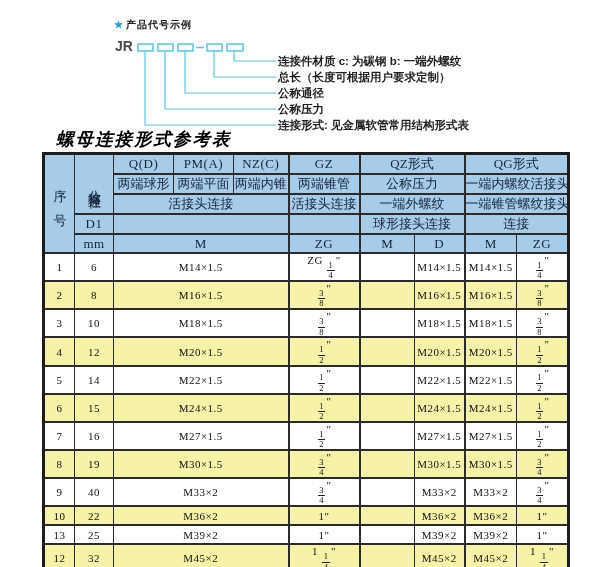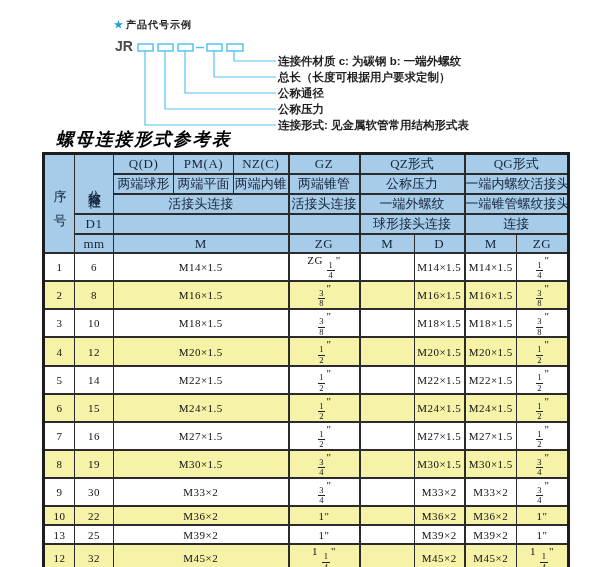--- a/index.html
+++ b/index.html
@@ -262,21 +262,21 @@
           <td class="latin sec"></td>
           <td class="latin">M30×1.5</td>
           <td class="latin sec">M30×1.5</td>
           <td class="latin"><span class="frac">
               <span class="fn">3</span>
               <span class="fd">4</span>
             </span>"</td>
         </tr>
         <tr>
           <td class="latin">9</td>
-          <td class="latin">30</td>
+          <td class="latin">40</td>
           <td colspan="3" class="latin">M33×2</td>
           <td class="latin sec"><span class="frac">
               <span class="fn">3</span>
               <span class="fd">4</span>
             </span>"</td>
           <td class="latin sec"></td>
           <td class="latin">M33×2</td>
           <td class="latin sec">M33×2</td>
           <td class="latin"><span class="frac">
               <span class="fn">3</span>

